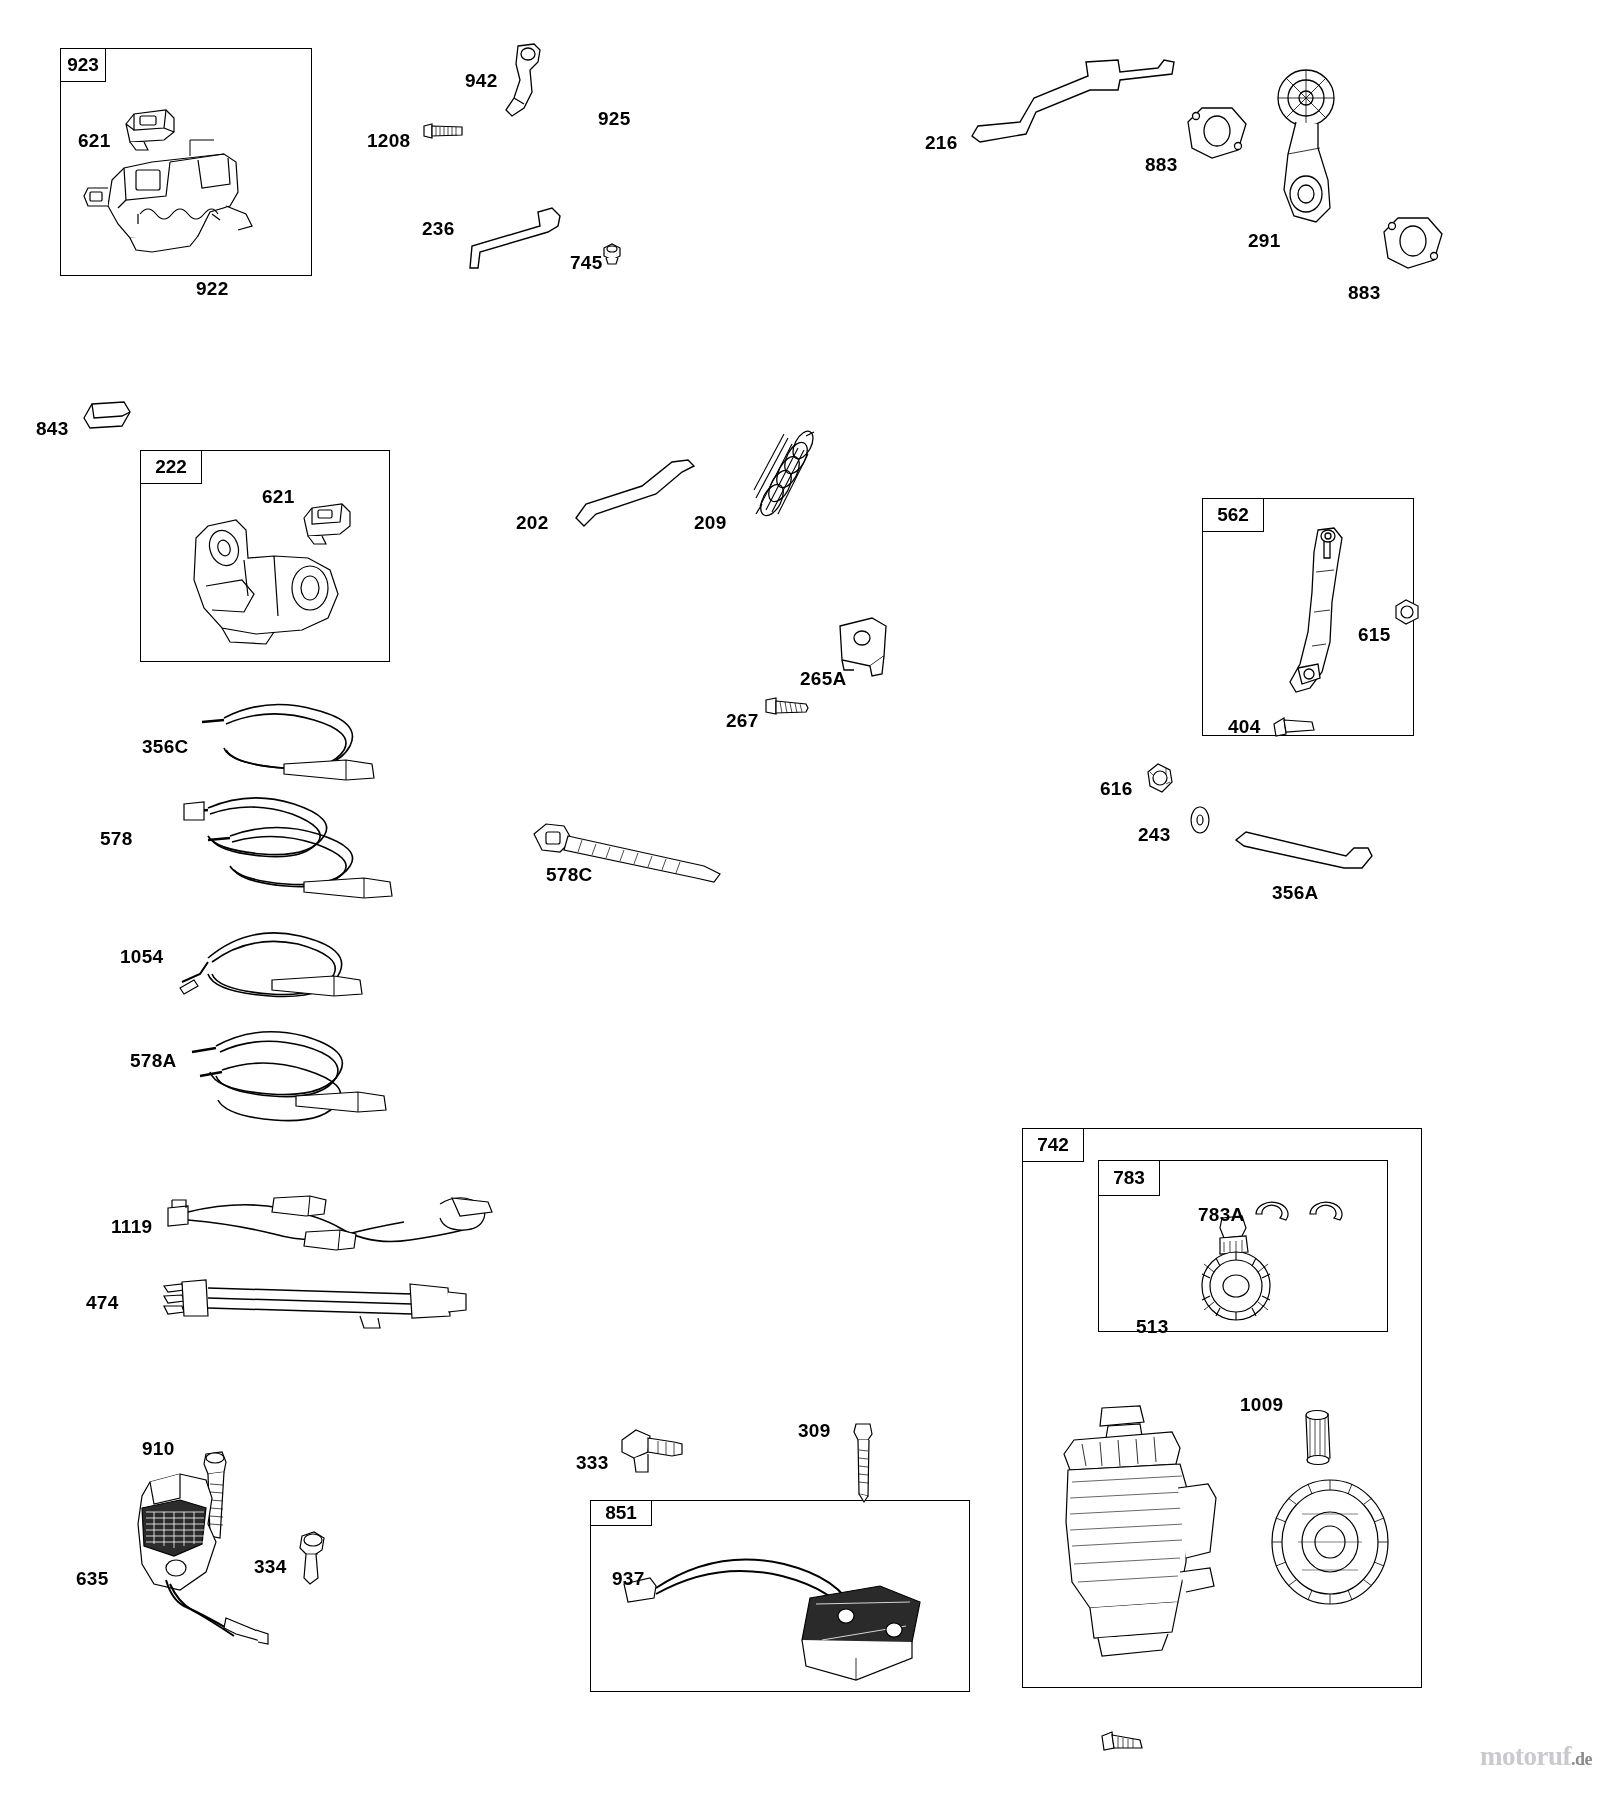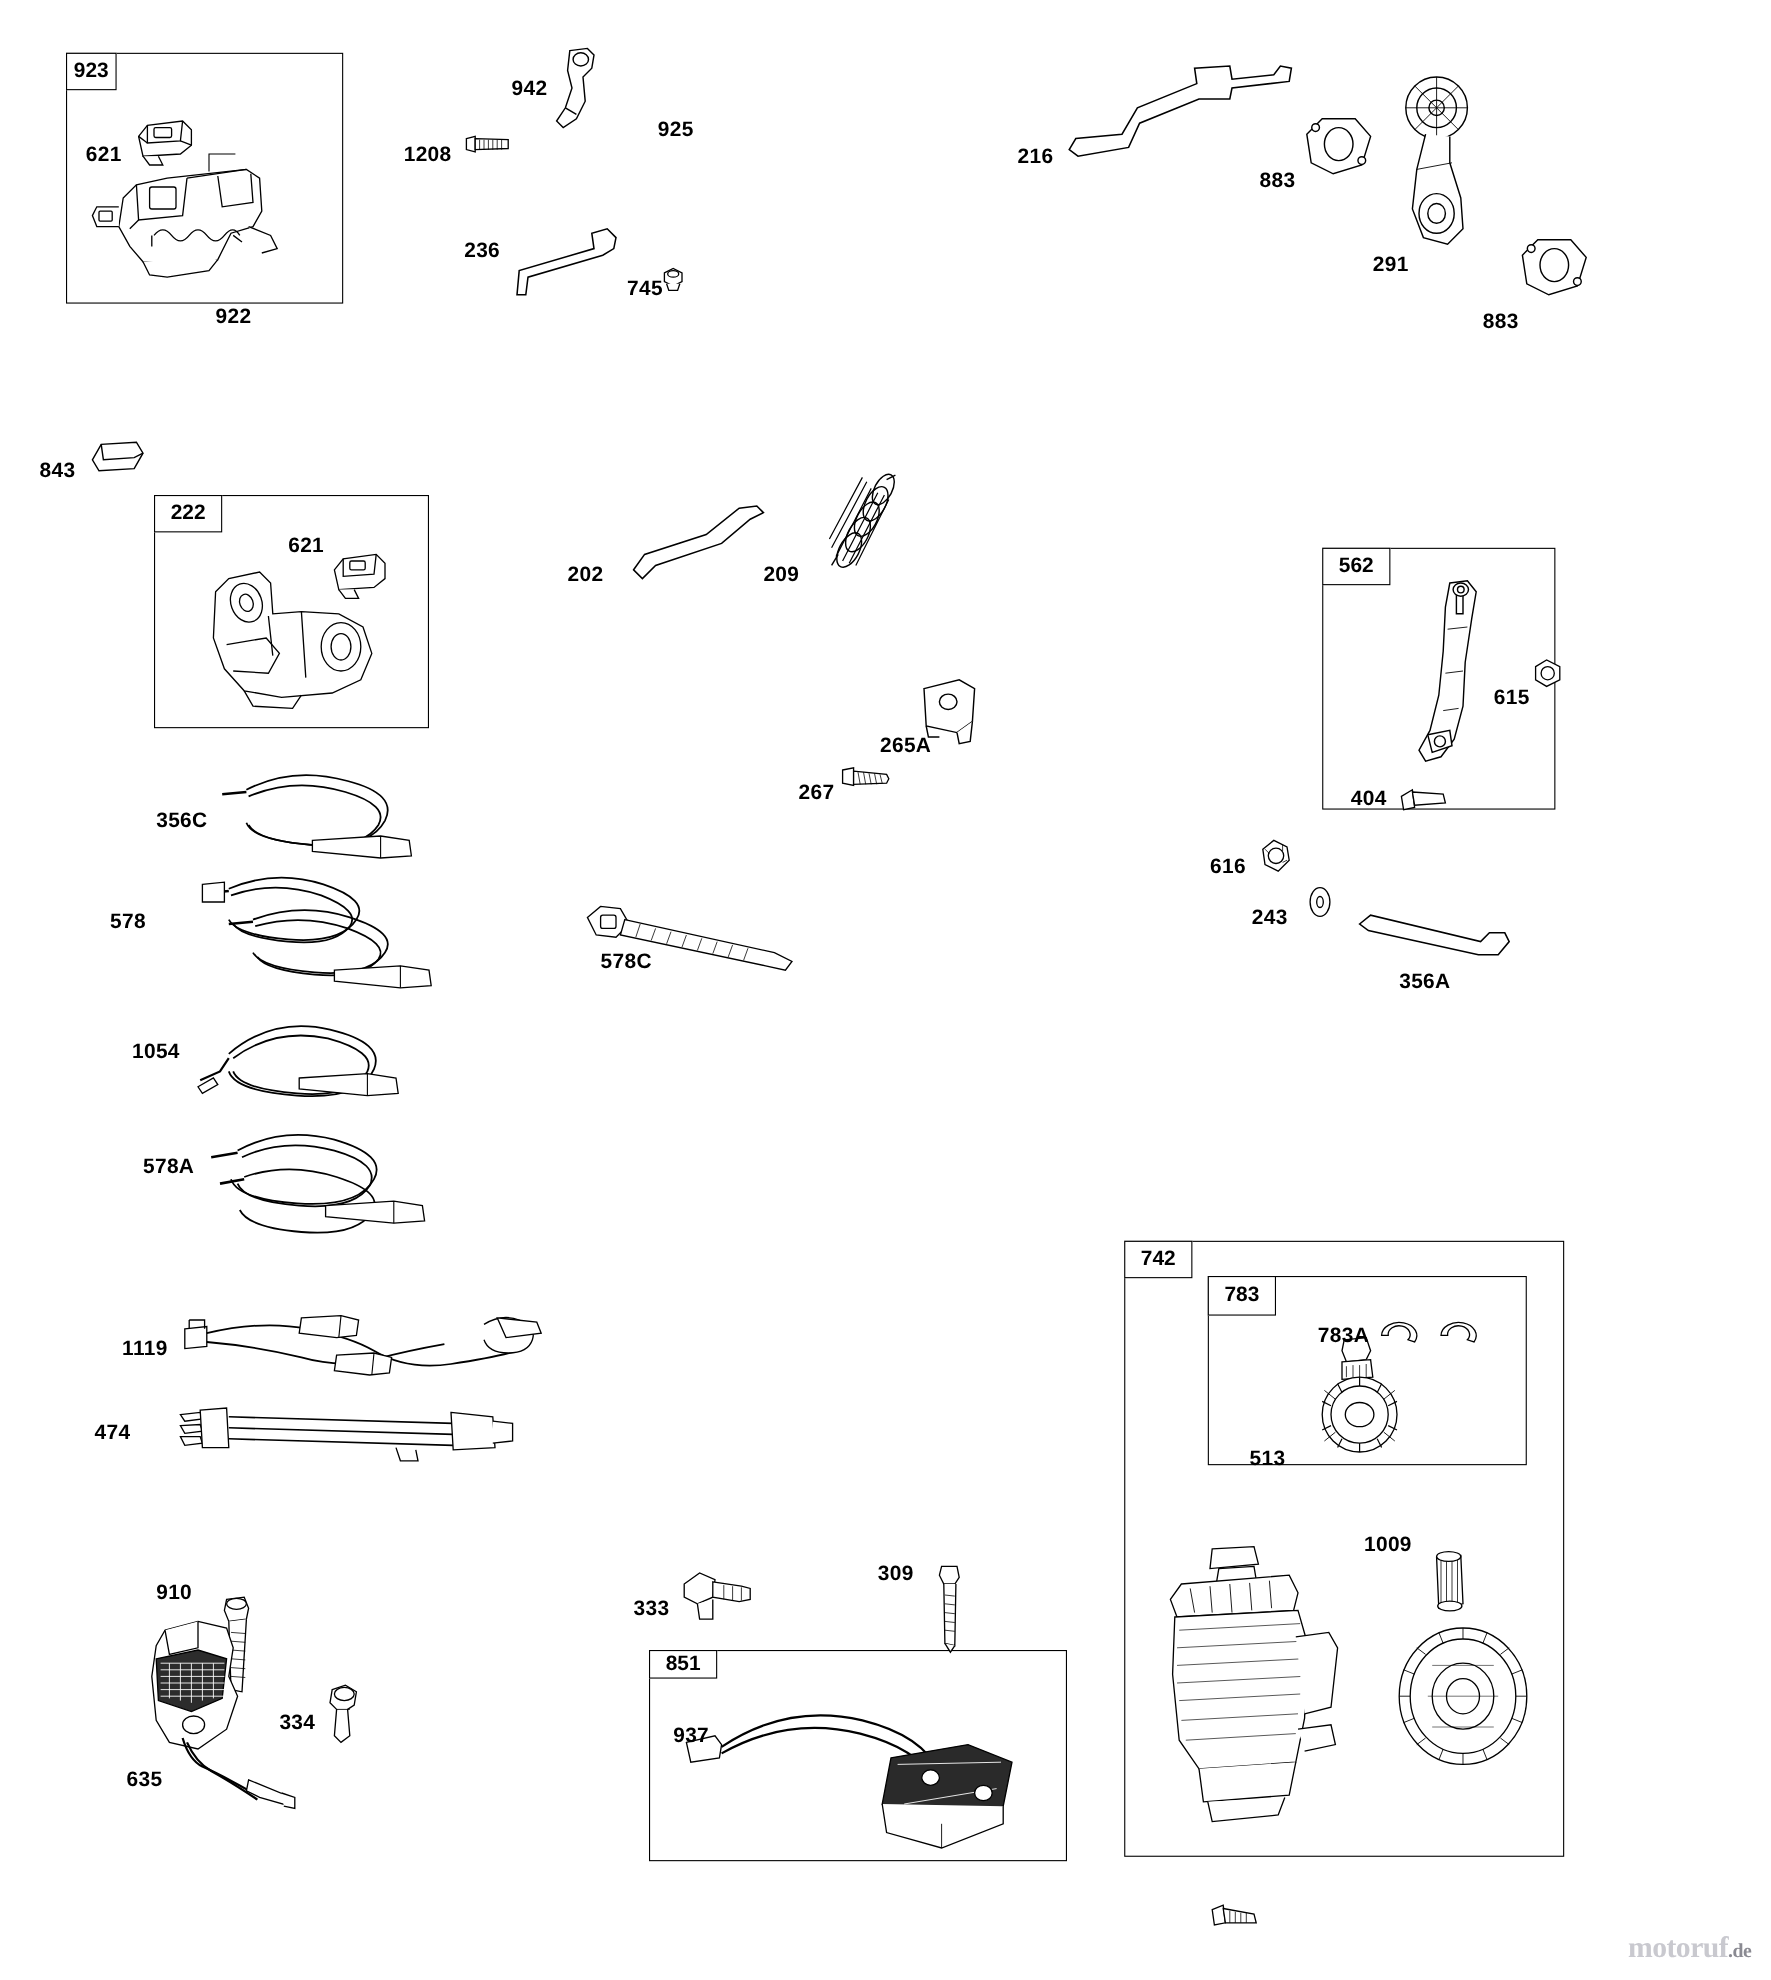--- a/index.html
+++ b/index.html
@@ -47,21 +47,21 @@
   .part {
     position: absolute;
   }
   .part svg {
     display: block;
     overflow: visible;
   }
   .wm {
     position: absolute;
     right: 18px;
-    bottom: 14px;
+    bottom: 28px;
     font-family: "Liberation Serif", serif;
     font-size: 27px;
     font-weight: bold;
     color: #c9c9cf;
     letter-spacing: -0.5px;
   }
   .wm .de {
     font-size: 18px;
     color: #8a8a92;
   }
@@ -543,21 +543,21 @@
   <div class="lbl" style="left:1138px;top:824px;">243</div>
   <div class="lbl" style="left:1272px;top:882px;">356A</div>
   <div class="lbl" style="left:142px;top:736px;">356C</div>
   <div class="lbl" style="left:100px;top:828px;">578</div>
   <div class="lbl" style="left:120px;top:946px;">1054</div>
   <div class="lbl" style="left:130px;top:1050px;">578A</div>
   <div class="lbl" style="left:546px;top:864px;">578C</div>
   <div class="lbl" style="left:86px;top:1216px;margin-left:25px;">1119</div>
   <div class="lbl" style="left:86px;top:1292px;">474</div>
   <div class="lbl" style="left:142px;top:1438px;">910</div>
-  <div class="lbl" style="left:76px;top:1608px;margin-left:39px;">635</div>
+  <div class="lbl" style="left:76px;top:1568px;">635</div>
   <div class="lbl" style="left:254px;top:1556px;">334</div>
   <div class="lbl" style="left:576px;top:1452px;">333</div>
   <div class="lbl" style="left:798px;top:1420px;">309</div>
   <div class="lbl" style="left:612px;top:1568px;">937</div>
   <div class="lbl" style="left:1198px;top:1204px;">783A</div>
   <div class="lbl" style="left:1136px;top:1316px;">513</div>
   <div class="lbl" style="left:1240px;top:1394px;">1009</div>
   <div class="lbl" style="left:1268px;top:1474px;"></div>
   <div class="lbl" style="left:1040px;top:1738px;"></div>
 

